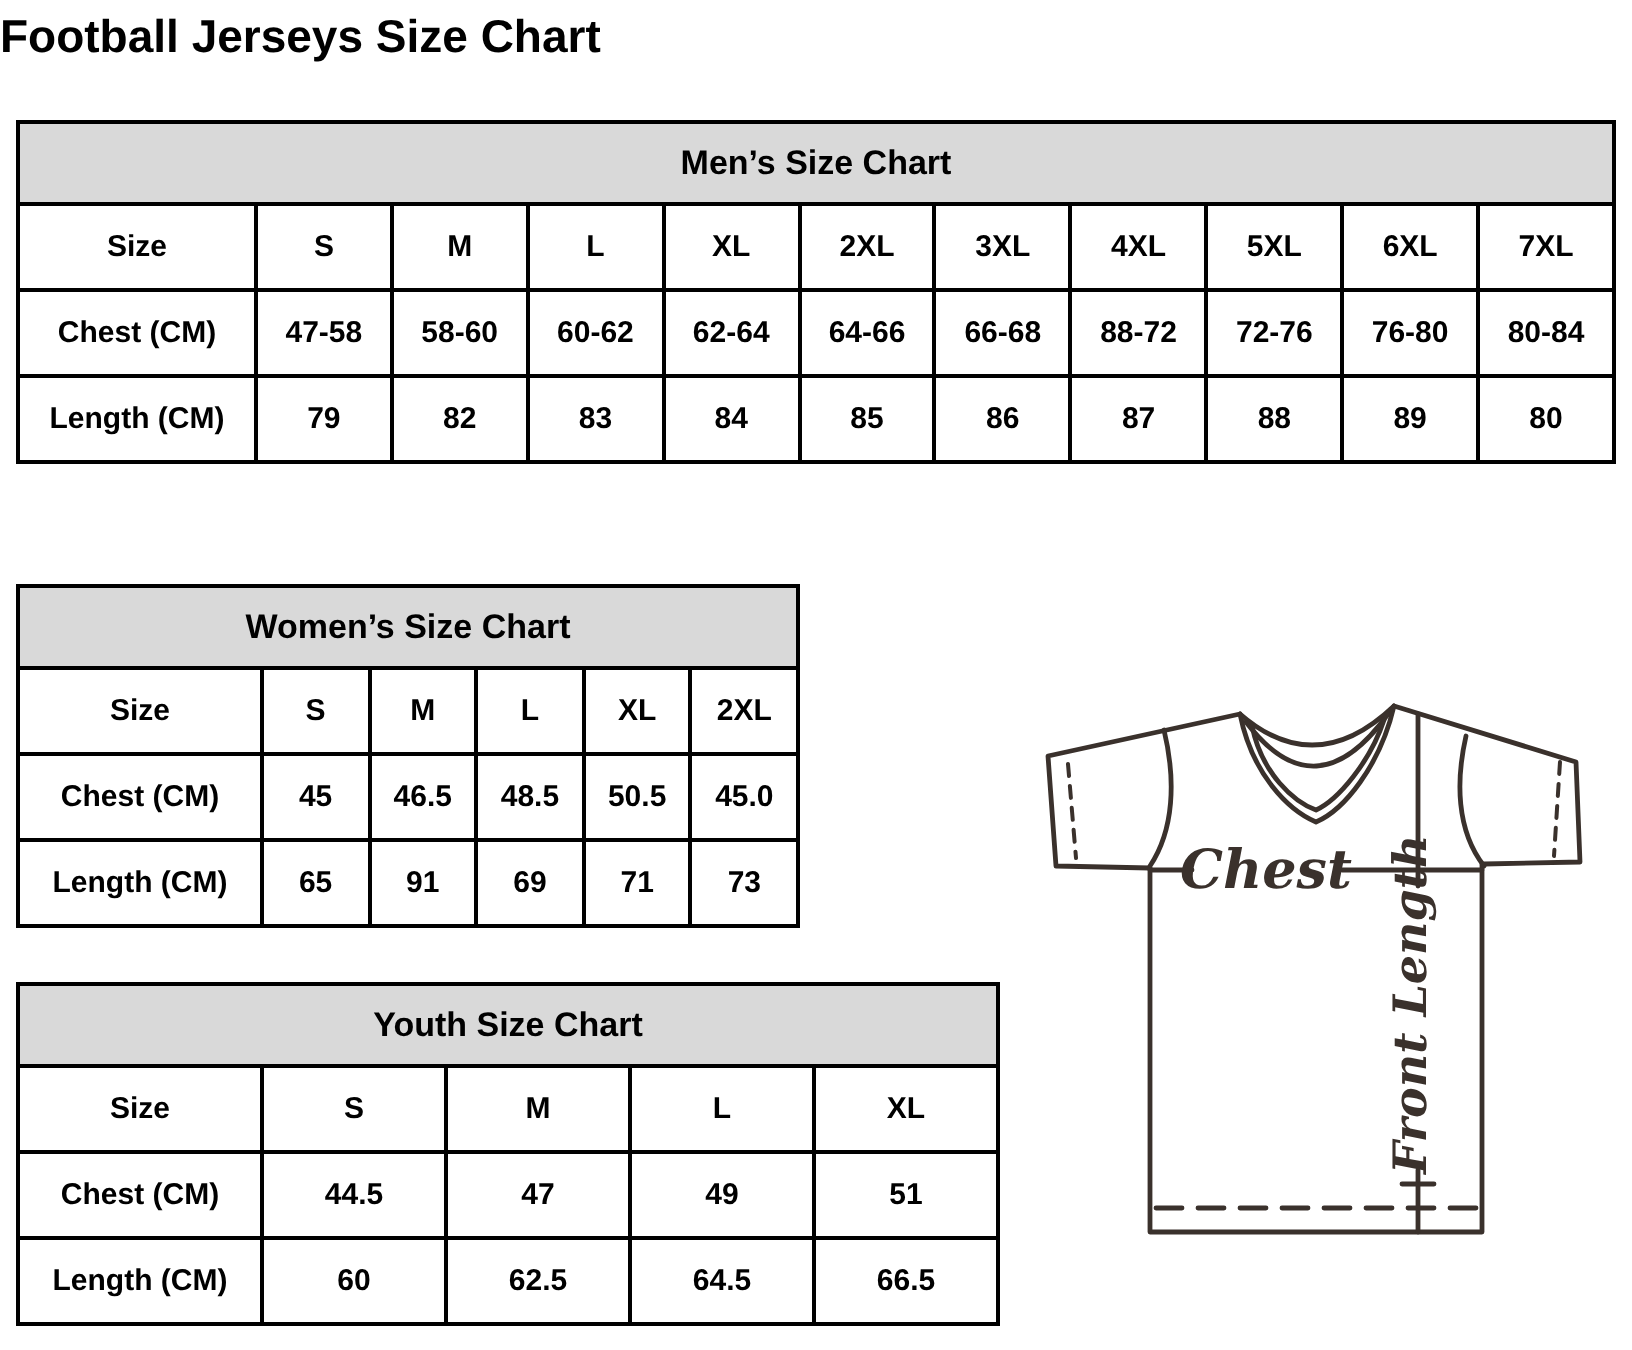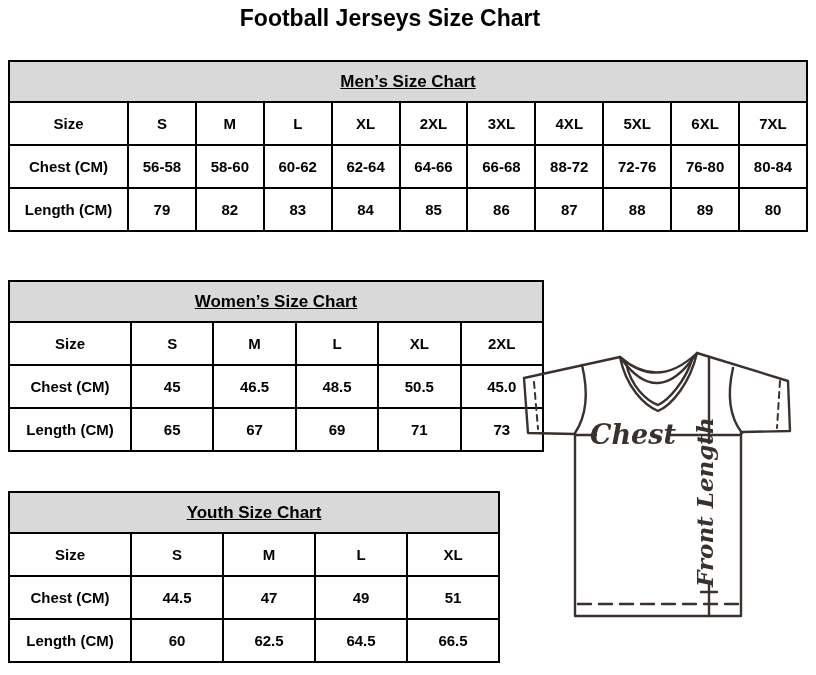--- a/index.html
+++ b/index.html
@@ -9,21 +9,21 @@
     height: 675px;
     background: #ffffff;
     font-family: "Liberation Sans", sans-serif;
     overflow: hidden;
   }
   .title {
     position: absolute;
     top: 5px;
     left: 0;
     width: 780px;
-    text-align: center;
+    text-align: left;
     font-size: 23px;
     font-weight: bold;
     color: #000000;
   }
   table.size-table {
     position: absolute;
     border-collapse: collapse;
     table-layout: fixed;
     background: #ffffff;
   }
@@ -35,25 +35,24 @@
     font-size: 15px;
     color: #000000;
     padding: 0;
     height: 41px;
     overflow: hidden;
   }
   table.size-table td.table-header {
     background: #d9d9d9;
     font-size: 17px;
     height: 39px;
-    text-decoration: underline;
   }
   .men-table   { left: 8px; top: 60px;  width: 800px; }
   .men-table   col.label-col   { width: 119px; }
-  .women-table { left: 8px; top: 280px; width: 536px; }
+  .women-table { left: 8px; top: 292px; width: 392px; }
   .women-table col.label-col   { width: 122px; }
   .youth-table { left: 8px; top: 491px; width: 492px; border-radius: 30px; }
   .youth-table col.label-col   { width: 122px; }
   .women-table td.table-header, .youth-table td.table-header { height: 38px; }
   .jersey-diagram {
     position: absolute;
     left: 510px;
     top: 335px;
     width: 300px;
     height: 300px;
@@ -98,21 +97,21 @@
         <td>XL</td>
         <td>2XL</td>
         <td>3XL</td>
         <td>4XL</td>
         <td>5XL</td>
         <td>6XL</td>
         <td>7XL</td>
       </tr>
       <tr>
         <td>Chest (CM)</td>
-        <td>56-58</td>
+        <td>47-58</td>
         <td>58-60</td>
         <td>60-62</td>
         <td>62-64</td>
         <td>64-66</td>
         <td>66-68</td>
         <td>88-72</td>
         <td>72-76</td>
         <td>76-80</td>
         <td>80-84</td>
       </tr>
@@ -157,21 +156,21 @@
         <td>Chest (CM)</td>
         <td>45</td>
         <td>46.5</td>
         <td>48.5</td>
         <td>50.5</td>
         <td>45.0</td>
       </tr>
       <tr>
         <td>Length (CM)</td>
         <td>65</td>
-        <td>67</td>
+        <td>91</td>
         <td>69</td>
         <td>71</td>
         <td>73</td>
       </tr>
     </tbody>
   </table>
 
   <table class="size-table youth-table">
     <colgroup>
       <col class="label-col">

